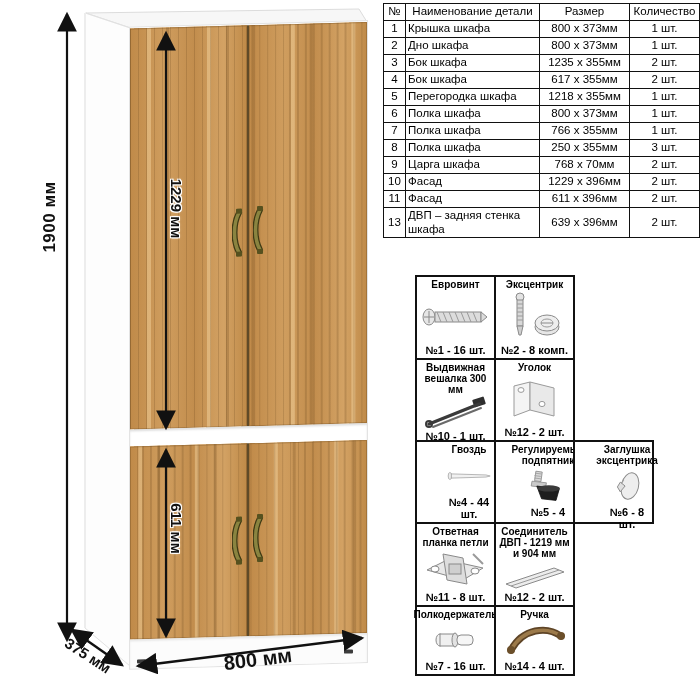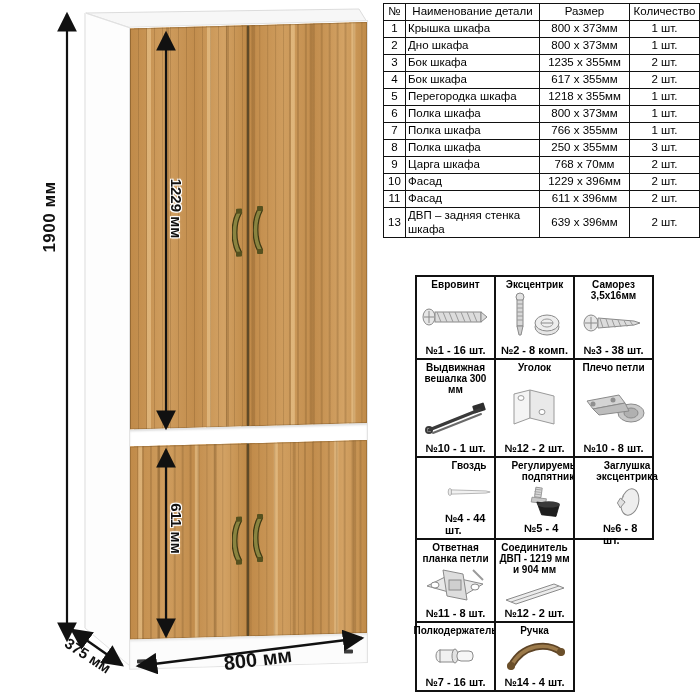--- a/index.html
+++ b/index.html
@@ -52,26 +52,26 @@
   .col-size { width:90px;  text-align:center;margin-top:24px; }
   .col-qty  { width:70px;  text-align:center; }
   .row-tall td { height:30px; }
 
   
   .hw-grid { position:absolute; left:417px; top:277px; }
   .hw-row { display:flex; }
   .hw-cell { width:81px; border:2px solid #111; margin-left:-2px; margin-top:-2px;
              background:#fff; display:flex; flex-direction:column; align-items:center;
              padding:2px 1px 1px 1px; }
-  .hw-row1 .hw-cell { height:85px; } .hw-row2 .hw-cell { height:100px; }
+  .hw-row1 .hw-cell { height:85px; } .hw-row2 .hw-cell { height:84px; }
   .hw-row3 .hw-cell { height:84px;padding-left:28px; } .hw-row4 .hw-cell { height:85px; }
   .hw-row5 .hw-cell { height:71px; }
   .hw-title { font-size:10px; font-weight:bold; text-align:center; line-height:1.12; }
   .hw-icon { flex:1; display:flex; align-items:center; justify-content:center; width:100%; }
-  .hw-caption { font-size:11px; font-weight:bold; padding-bottom:1px; }
+  .hw-caption { font-size:11px; font-weight:bold; text-align:center; padding-bottom:1px; }
 </style>
 </head>
 <body>
 
 <div class="screen">
 
   <div>
 
     <svg class="top-face" width="700" height="700" viewBox="0 0 700 700">
       <polygon points="86,13 359,9 367,22 131,28" fill="#f7f7f7" stroke="#dcdcdc" stroke-width="1"></polygon>
@@ -246,33 +246,20 @@
             <path d="M17,13 h6 M17,17 h6 M17,21 h6 M17,25 h6 M17,29 h6" stroke="#9a9a9a"></path>
             <polygon points="17,35 23,35 21,44 19,44" fill="#cfcfcf" stroke="#8a8a8a"></polygon>
             <ellipse cx="47" cy="36" rx="12" ry="8" fill="#e6e6e6" stroke="#8a8a8a"></ellipse>
             <ellipse cx="47" cy="32" rx="12" ry="8" fill="#eeeeee" stroke="#8a8a8a"></ellipse>
             <ellipse cx="47" cy="32" rx="6" ry="4" fill="none" stroke="#9a9a9a"></ellipse>
             <line x1="41" y1="32" x2="53" y2="32" stroke="#8a8a8a"></line>
           </svg>
         </div>
         <div class="hw-caption">№2 - 8 комп.</div>
       </div>
-      <div class="hw-cell">
-        <div class="hw-title">Саморез 3,5х16мм</div>
-        <div class="hw-icon">
-          <svg width="64" height="28" viewBox="0 0 64 28">
-            <ellipse cx="9" cy="14" rx="7" ry="8" fill="#e6e6e6" stroke="#8a8a8a"></ellipse>
-            <line x1="9" y1="8" x2="9" y2="20" stroke="#8a8a8a"></line>
-              <line x1="3" y1="14" x2="15" y2="14" stroke="#8a8a8a"></line>
-            <polygon points="16,9 52,12 58,14 52,16 16,19" fill="#dcdcdc" stroke="#8a8a8a"></polygon>
-            <path d="M18,9.5 l3,9 M24,10 l3,8.5 M30,10.5 l3,8 M36,11 l3,7 M42,11.5 l3,6 M48,12 l3,4.5" stroke="#9a9a9a" fill="none"></path>
-          </svg>
-        </div>
-        <div class="hw-caption">№3 - 38 шт.</div>
-      </div>
     </div>
 
     <div class="hw-row hw-row2">
       <div class="hw-cell">
         <div class="hw-title">Выдвижная вешалка 300 мм</div>
         <div class="hw-icon">
           <svg width="70" height="34" viewBox="0 0 70 34">
             <rect x="52" y="2" width="12" height="8" rx="1" fill="#2e2e2e" transform="rotate(-18 58 6)"></rect>
             <line x1="8" y1="28" x2="58" y2="8" stroke="#3a3a3a" stroke-width="3.5" stroke-linecap="round"></line>
             <line x1="12" y1="31" x2="60" y2="12" stroke="#6a6a6a" stroke-width="2" stroke-linecap="round"></line>
@@ -285,34 +272,20 @@
         <div class="hw-title">Уголок</div>
         <div class="hw-icon">
           <svg width="58" height="44" viewBox="0 0 58 44">
             <polygon points="8,8 24,4 24,32 8,38" fill="#f4f4f4" stroke="#9a9a9a"></polygon>
             <polygon points="24,4 48,10 48,38 24,32" fill="#e9e9e9" stroke="#9a9a9a"></polygon>
             <ellipse cx="15" cy="12" rx="3" ry="2.4" fill="#fff" stroke="#9a9a9a"></ellipse>
             <ellipse cx="36" cy="26" rx="3" ry="2.6" fill="#fff" stroke="#9a9a9a"></ellipse>
           </svg>
         </div>
         <div class="hw-caption">№12 - 2 шт.</div>
-      </div>
-      <div class="hw-cell">
-        <div class="hw-title">Плечо петли</div>
-        <div class="hw-icon">
-          <svg width="70" height="42" viewBox="0 0 70 42">
-            <ellipse cx="52" cy="26" rx="13" ry="9" fill="#c9c9c9" stroke="#8a8a8a"></ellipse>
-            <ellipse cx="52" cy="26" rx="7" ry="5" fill="#b0b0b0" stroke="#8a8a8a"></ellipse>
-            <polygon points="8,14 40,8 46,16 14,22" fill="#d4d4d4" stroke="#8a8a8a"></polygon>
-            <polygon points="14,22 46,16 50,24 20,28" fill="#bdbdbd" stroke="#8a8a8a"></polygon>
-            <circle cx="14" cy="17" r="2.5" fill="#8f8f8f"></circle>
-            <circle cx="34" cy="13" r="2.5" fill="#8f8f8f"></circle>
-          </svg>
-        </div>
-        <div class="hw-caption">№10 - 8 шт.</div>
       </div>
     </div>
 
     <div class="hw-row hw-row3">
       <div class="hw-cell">
         <div class="hw-title">Гвоздь</div>
         <div class="hw-icon">
           <svg width="68" height="20" viewBox="0 0 68 20">
             <ellipse cx="7" cy="10" rx="2.5" ry="5" fill="#ececec" stroke="#9a9a9a"></ellipse>
             <polygon points="9,7 58,8.5 64,10 58,11.5 9,13" fill="#f1f1f1" stroke="#9a9a9a"></polygon>

